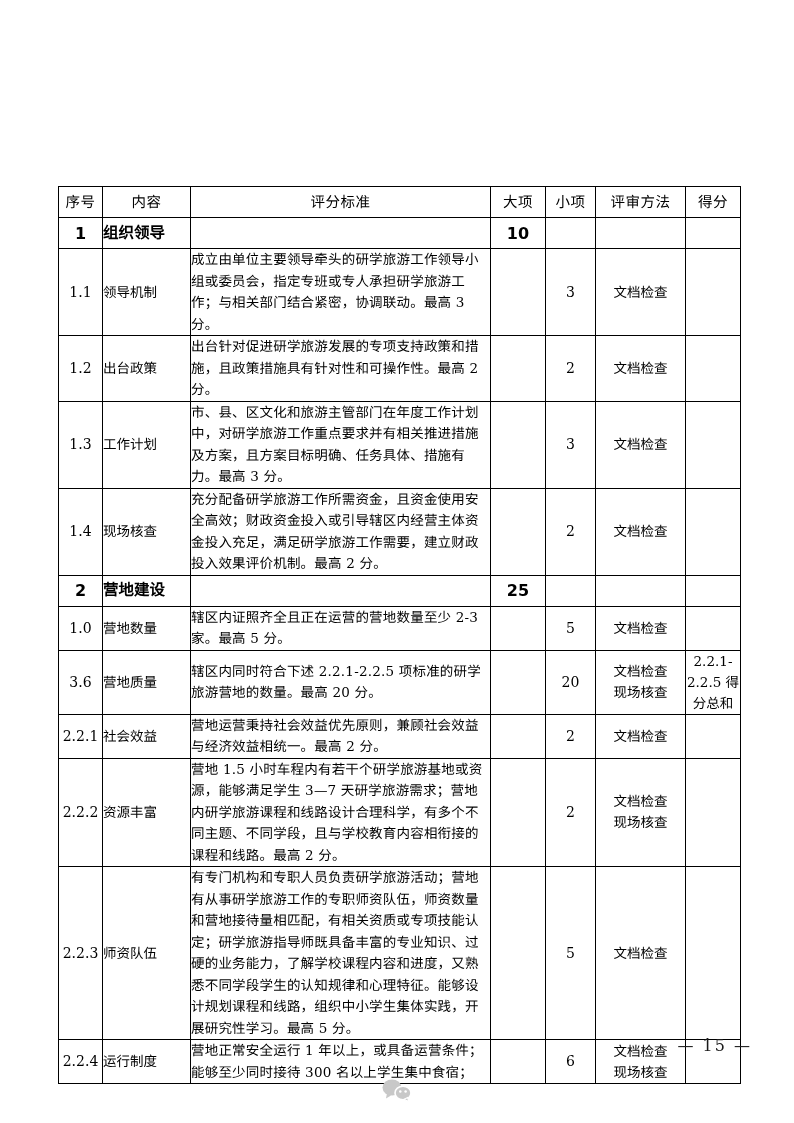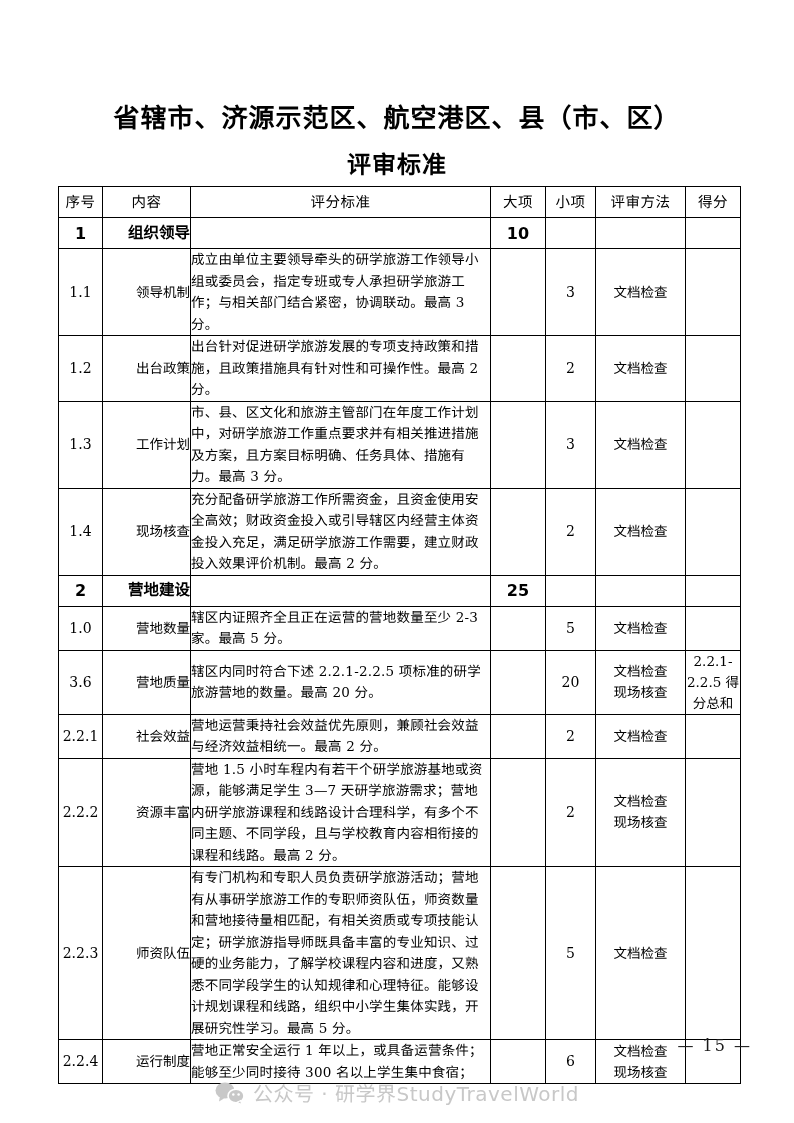--- a/index.html
+++ b/index.html
@@ -82,21 +82,21 @@
     font-family: "DejaVu Sans", "Liberation Sans", sans-serif;
     letter-spacing: 0.5px;
     margin-left: 40px;
   }
 
   td.cell {
     font-size: 13.5px;
     line-height: 21px;
   }
   td.ctr {
-    text-align: right;
+    text-align: left;
     padding: 4px 2px;
   }
   td.std {
     text-align: left;
     padding: 5px 6px 5px 7px;
     line-height: 21.5px;
     letter-spacing: 0.2px;
   }
   td.method, td.score-note {
     text-align: center;
@@ -155,24 +155,20 @@
     font-family: "DejaVu Sans", "Liberation Sans", sans-serif;
     letter-spacing: 0.5px;
     white-space: nowrap;
   }
 </style>
 </head>
 <body>
 
 <div class="page">
 
-  <div class="title-block">
-    <div class="doc-title-1">省辖市、济源示范区、航空港区、县（市、区）</div>
-    <div class="doc-title-2">评审标准</div>
-  </div>
 
   <div class="table-wrap">
     <table class="grid">
       <colgroup>
         <col class="c-no">
           <col class="c-content">
           <col class="c-std">
         <col class="c-major">
           <col class="c-minor">
           <col class="c-method">
@@ -425,16 +421,15 @@
     <span class="wm-icon">
       <svg viewBox="0 0 30 24" width="30" height="24" aria-hidden="true">
         <ellipse cx="10" cy="9.5" rx="9.5" ry="8" fill="#c8c8c8"></ellipse>
         <polygon points="5,15 4,20.5 9,17.5" fill="#c8c8c8"></polygon>
         <ellipse cx="21" cy="15" rx="8" ry="6.8" fill="#c8c8c8" stroke="#ffffff" stroke-width="1.6"></ellipse>
         <polygon points="25.5,19.5 27,23.5 22,21.5" fill="#c8c8c8" stroke="#ffffff" stroke-width="1.2"></polygon>
         <circle cx="18.3" cy="13.6" r="1.25" fill="#ffffff"></circle>
         <circle cx="23.6" cy="13.6" r="1.25" fill="#ffffff"></circle>
       </svg>
     </span>
-    <span class="wm-text">公众号 · 研学界StudyTravelWorld</span>
   </div>
 
 </div>
 
 </body></html>

